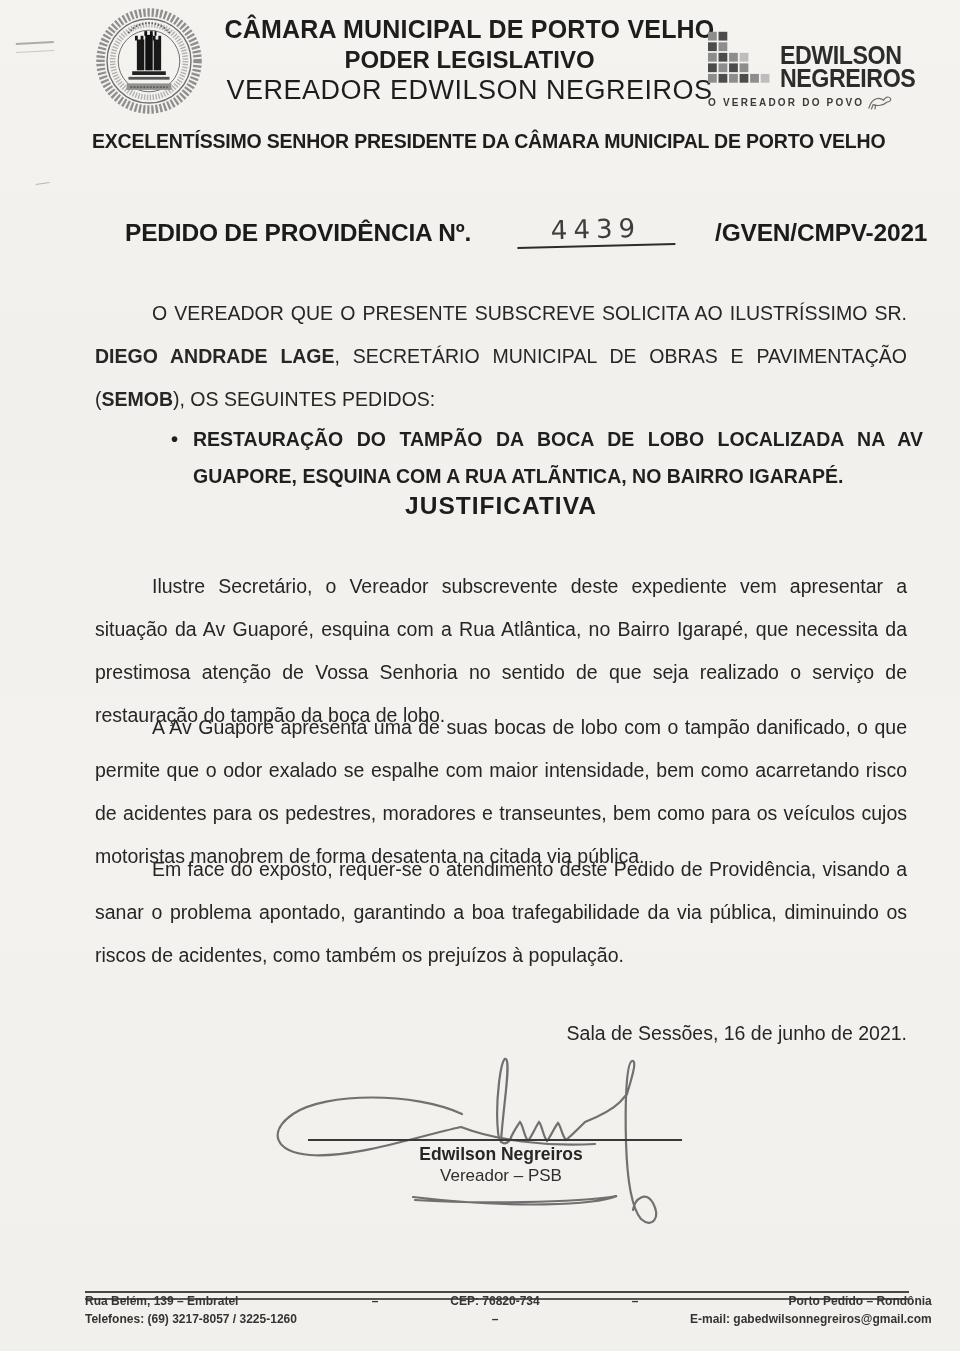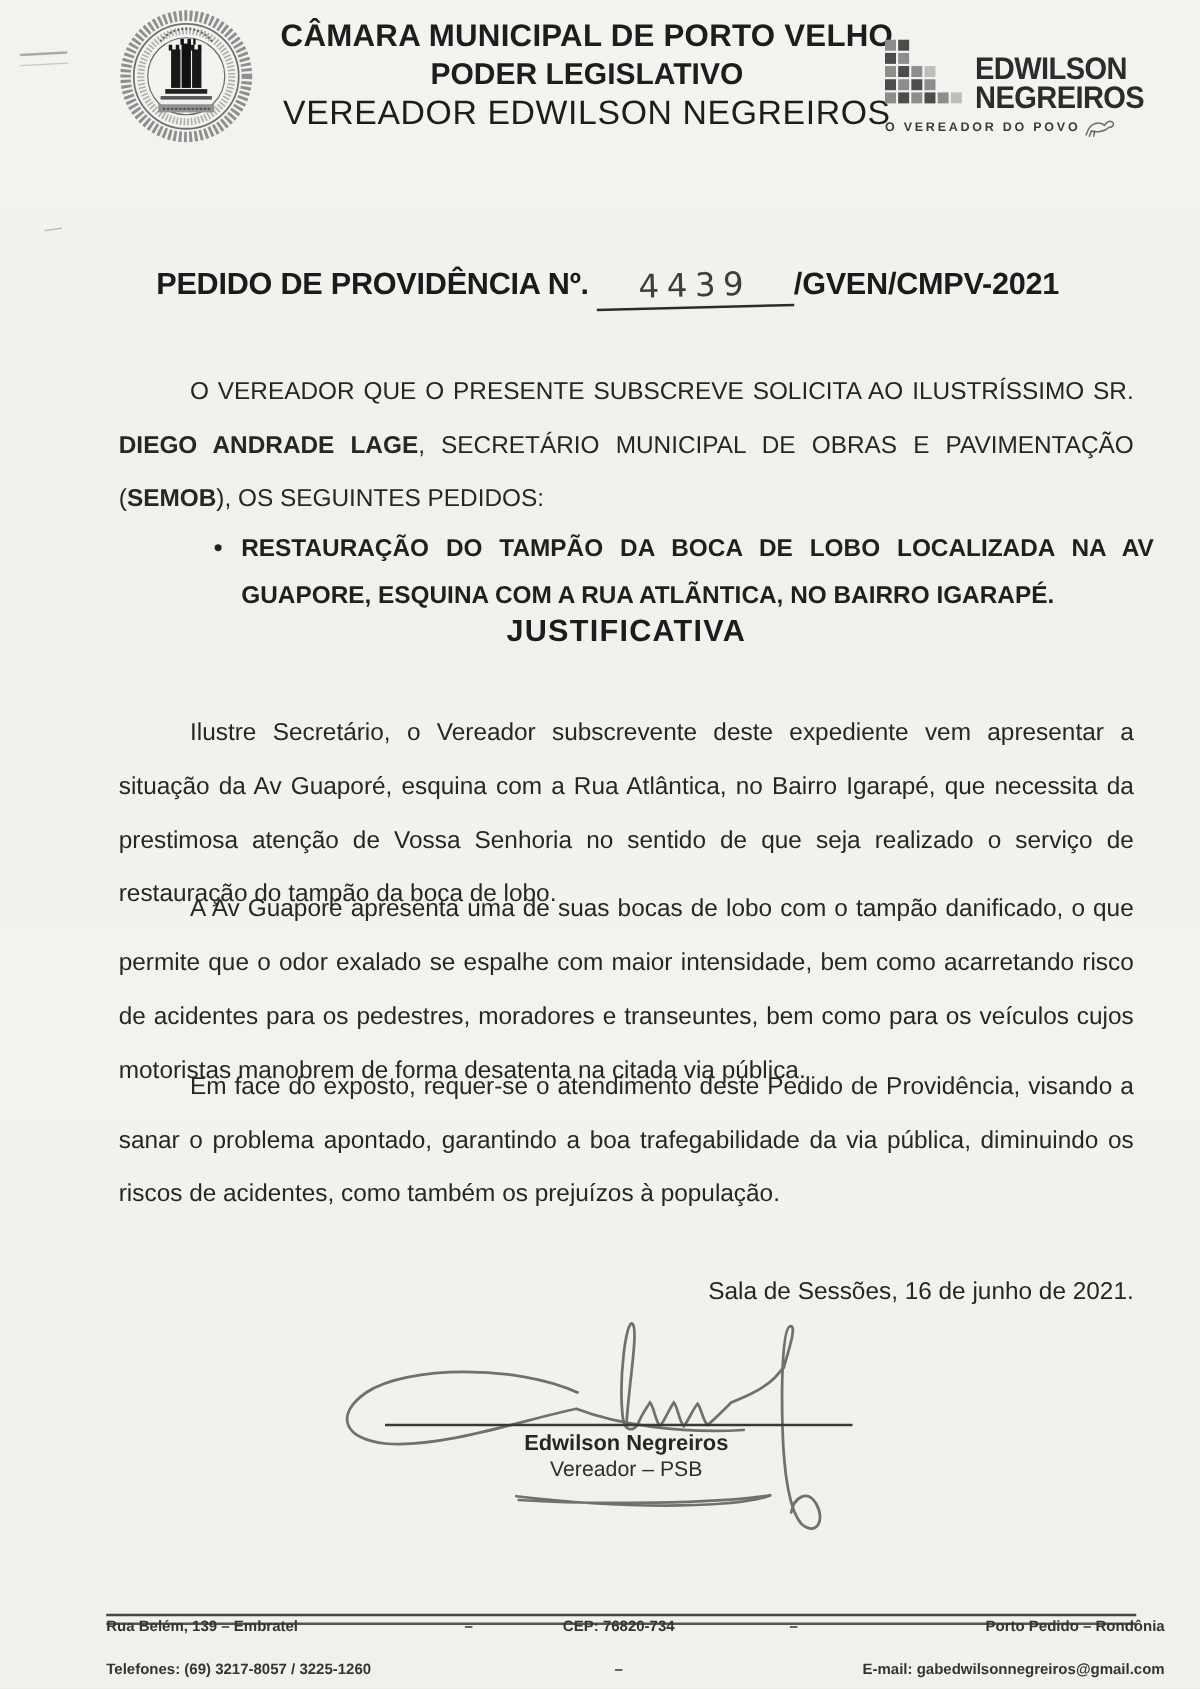--- a/index.html
+++ b/index.html
@@ -19,21 +19,21 @@
               letter-spacing:-.5px;transform:scaleX(.93);transform-origin:left bottom;white-space:nowrap;}
   .brand-tagline{display:flex;align-items:center;margin-top:3px;font-size:10px;font-weight:700;
                  letter-spacing:2.2px;color:#3a3a3a;white-space:nowrap;}
   .scan-mark{position:absolute;opacity:.8;}
   .mark1{left:16px;top:42px;width:38px;height:7px;border-top:2px solid #9a9a9a;
          border-bottom:1px solid #bdbcba;transform:rotate(-3deg);}
   .mark2{left:36px;top:183px;width:14px;height:5px;border-top:1.5px solid #a8a7a5;transform:rotate(-8deg);}
   
   .addressee{position:absolute;left:92px;top:130px;width:830px;font-size:19.5px;font-weight:700;
              color:#1e1e1e;white-space:nowrap;letter-spacing:-.2px;}
-  .subject{position:absolute;left:125px;top:214px;display:flex;align-items:flex-start;color:#1b1b1b;}
+  .subject{position:absolute;left:125px;top:214px;display:flex;align-items:flex-end;color:#1b1b1b;gap:40px;}
   .subject-prefix,.subject-suffix{font-size:24.5px;font-weight:700;letter-spacing:-.2px;}
   .subject-number{width:158px;margin-left:6px;border-bottom:2.5px solid #2c2c2c;text-align:center;
                   font-family:"DejaVu Sans",sans-serif;font-size:26px;color:#3e3e3e;letter-spacing:6px;
                   transform:rotate(-1.5deg);padding-bottom:1px;}
   .bodytext{position:absolute;left:95px;width:812px;font-size:19.5px;line-height:43px;
             text-align:justify;color:#262626;}
   .indent{text-indent:57px;}
   p{margin:0;}
   .opening{top:292px;}
   .pedido-list{position:absolute;left:152px;top:404px;width:754px;margin:17px;padding:0;list-style:none;}
@@ -47,21 +47,21 @@
   
   .sig-scribble{position:absolute;left:265px;top:1052px;width:460px;height:195px;}
   .sig-line{position:absolute;left:308px;top:1139px;width:374px;height:0;border-top:2.5px solid #383838;}
   .sig-name{position:absolute;left:95px;top:1144px;width:812px;text-align:center;font-size:17.5px;
             font-weight:700;color:#262626;}
   .sig-role{position:absolute;left:95px;top:1166px;width:812px;text-align:center;font-size:17px;color:#2e2e2e;}
   
   .footer-rule{position:absolute;left:85px;top:1291px;width:824px;height:5px;
                border-top:2px solid #474747;border-bottom:2px solid #555;}
   .footer{position:absolute;left:85px;top:1293px;width:824px;display:grid;
-          grid-template-columns:255px 70px 170px 110px 1fr;row-gap:17px;
+          grid-template-columns:255px 70px 170px 110px 1fr;row-gap:1px;
           font-size:12px;font-weight:700;color:#343434;line-height:17px;}
   .fc{white-space:nowrap;}
   .f-center{text-align:center;}
   .f-right{text-align:right;}
 </style>
 </head>
 <body>
 
 <div class="page">
 
@@ -124,20 +124,21 @@
       </div>
     </div>
     <div class="brand-tagline">
       <span>O VEREADOR DO POVO</span>
       <svg width="26" height="18" viewBox="0 0 30 20" style="margin-left:4px">
         <path d="M3,12 C6,6 13,4 18,8 C20,4 24,3 26,6 C27,8 25,10 22,10 C18,14 10,15 6,13 M3,12 L1,17 M6,13 L4,18 M9,13.5 L8,18" fill="none" stroke="#6e6e6e" stroke-width="1.4" stroke-linecap="round"></path>
       </svg>
     </div>
   </div>
 
+  <div class="addressee">EXCELENTÍSSIMO SENHOR PRESIDENTE DA CÂMARA MUNICIPAL DE PORTO VELHO</div>
 
   <div class="subject">
     <span class="subject-prefix">PEDIDO DE PROVIDÊNCIA Nº.</span>
     <span class="subject-number">4439</span>
     <span class="subject-suffix">/GVEN/CMPV-2021</span>
   </div>
 
   <p class="bodytext opening indent"><span>O VEREADOR QUE O PRESENTE SUBSCREVE SOLICITA AO ILUSTRÍSSIMO SR. </span><span style="font-weight: 700;">DIEGO ANDRADE LAGE</span><span>, SECRETÁRIO MUNICIPAL DE OBRAS E PAVIMENTAÇÃO (</span><span style="font-weight: 700;">SEMOB</span><span>), OS SEGUINTES PEDIDOS:</span></p>
 
   <ul class="pedido-list">

